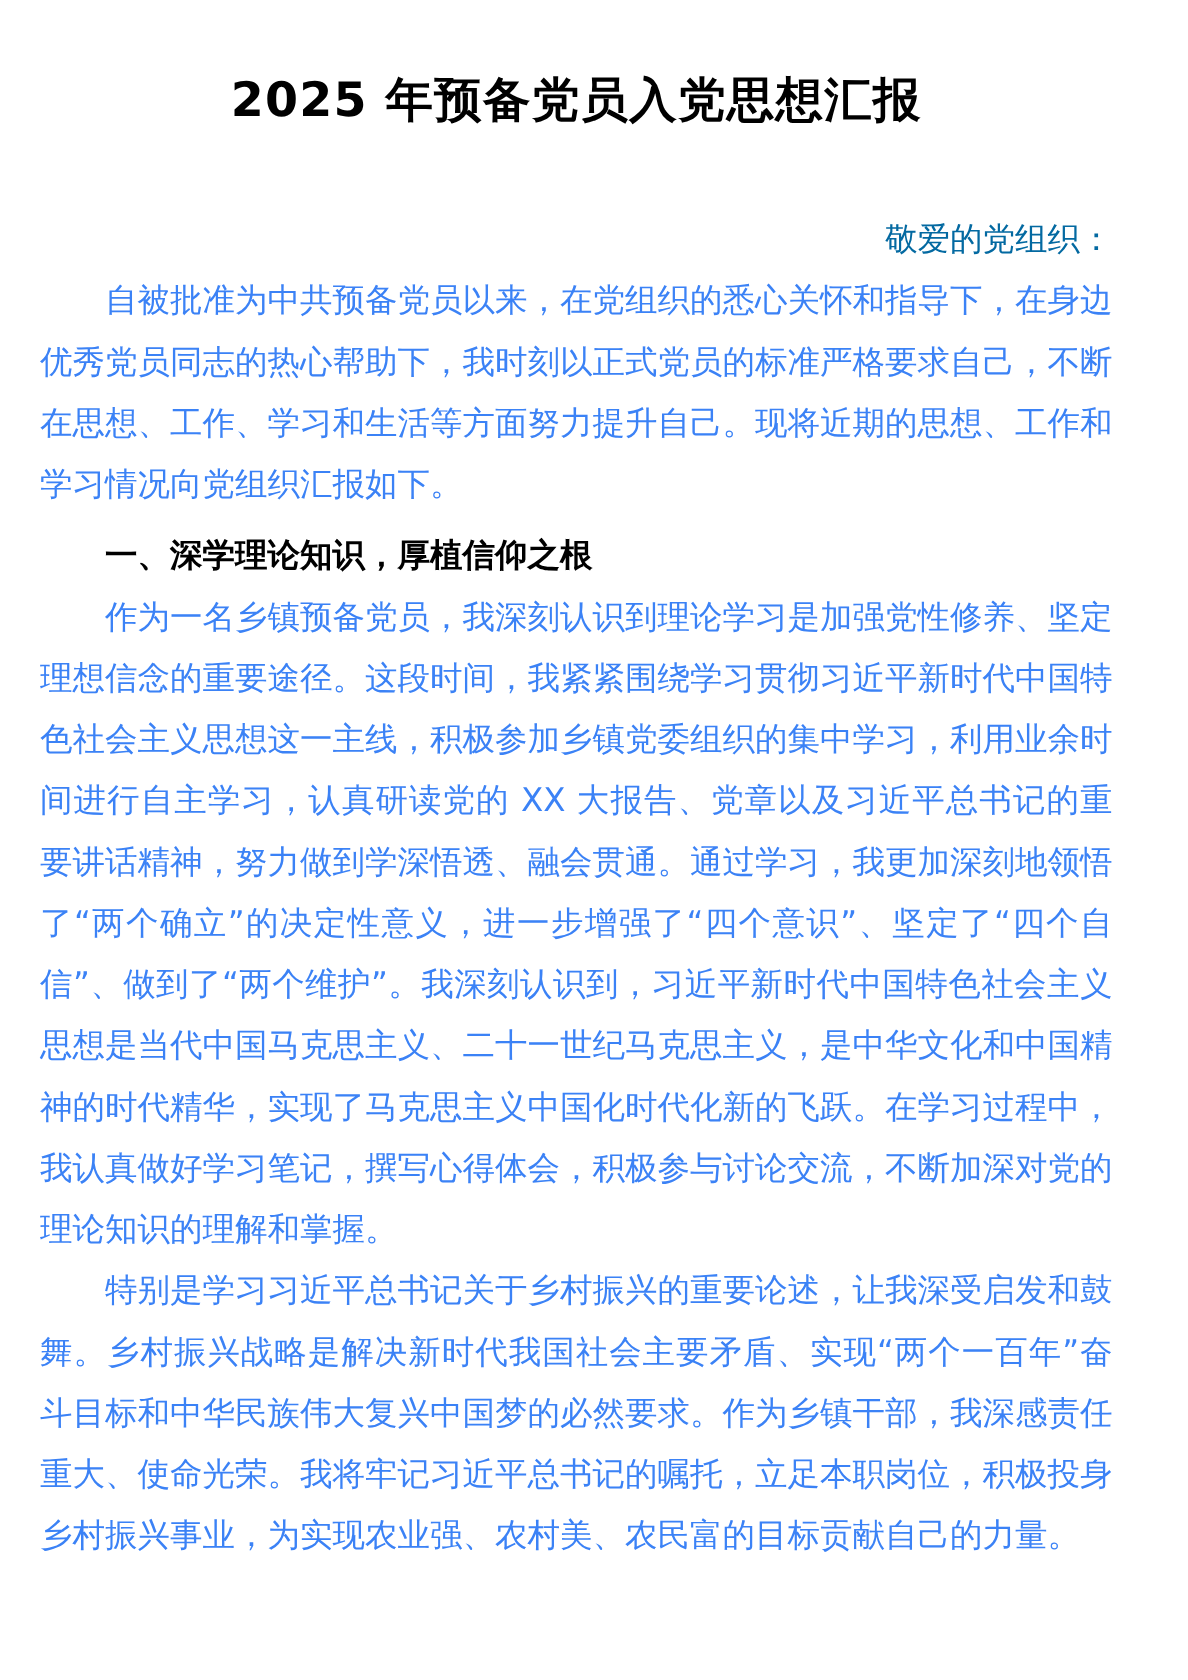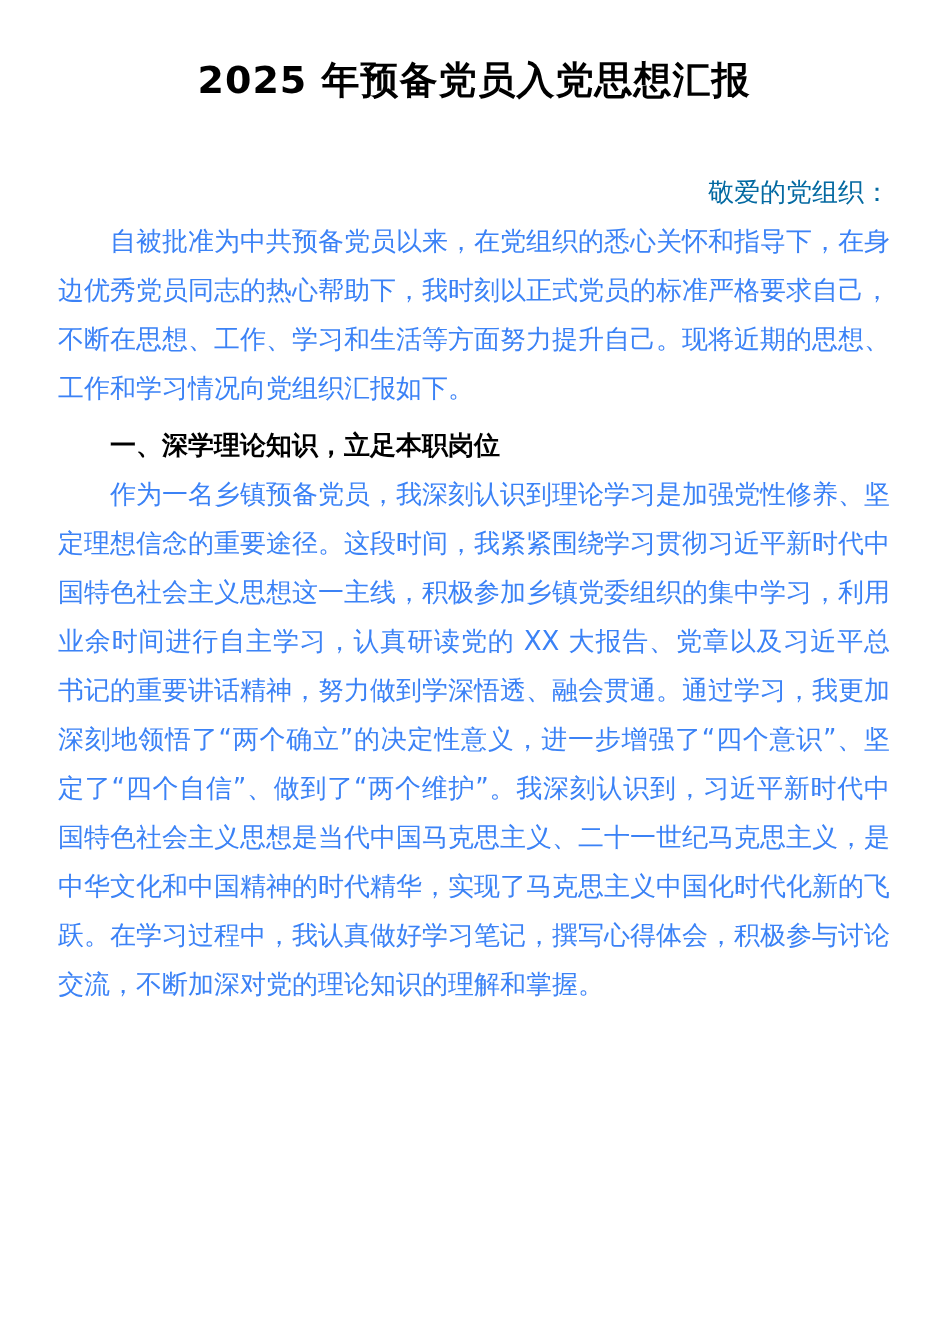--- a/index.html
+++ b/index.html
@@ -11,21 +11,21 @@
     width: 950px;
     height: 1344px;
     overflow: hidden;
     font-family: "DejaVu Sans", "Liberation Sans", sans-serif;
     color: #000000;
   }
   .page {
     box-sizing: border-box;
     width: 950px;
     height: 1344px;
-    padding: 50px 60px 0 58px;
+    padding: 50px 60px 0 32px;
     background: #ffffff;
   }
   .doc-title {
     margin: 0;
     font-size: 38px;
     font-weight: 700;
     line-height: 60px;
     text-align: center;
     letter-spacing: 1px;
     color: #000000;
@@ -59,17 +59,18 @@
 </head>
 <body>
 
 <div class="page">
   <h1 class="doc-title">2025 年预备党员入党思想汇报</h1>
 
   <p class="salutation">敬爱的党组织：</p>
 
   <p class="para">自被批准为中共预备党员以来，在党组织的悉心关怀和指导下，在身边优秀党员同志的热心帮助下，我时刻以正式党员的标准严格要求自己，不断在思想、工作、学习和生活等方面努力提升自己。现将近期的思想、工作和学习情况向党组织汇报如下。</p>
 
-  <h2 class="heading">一、深学理论知识，立足本职岗位</h2>
+  <h2 class="heading">一、深学理论知识，厚植信仰之根</h2>
 
   <p class="para">作为一名乡镇预备党员，我深刻认识到理论学习是加强党性修养、坚定理想信念的重要途径。这段时间，我紧紧围绕学习贯彻习近平新时代中国特色社会主义思想这一主线，积极参加乡镇党委组织的集中学习，利用业余时间进行自主学习，认真研读党的 XX 大报告、党章以及习近平总书记的重要讲话精神，努力做到学深悟透、融会贯通。通过学习，我更加深刻地领悟了“两个确立”的决定性意义，进一步增强了“四个意识”、坚定了“四个自信”、做到了“两个维护”。我深刻认识到，习近平新时代中国特色社会主义思想是当代中国马克思主义、二十一世纪马克思主义，是中华文化和中国精神的时代精华，实现了马克思主义中国化时代化新的飞跃。在学习过程中，我认真做好学习笔记，撰写心得体会，积极参与讨论交流，不断加深对党的理论知识的理解和掌握。</p>
 
+  <p class="para">特别是学习习近平总书记关于乡村振兴的重要论述，让我深受启发和鼓舞。乡村振兴战略是解决新时代我国社会主要矛盾、实现“两个一百年”奋斗目标和中华民族伟大复兴中国梦的必然要求。作为乡镇干部，我深感责任重大、使命光荣。我将牢记习近平总书记的嘱托，立足本职岗位，积极投身乡村振兴事业，为实现农业强、农村美、农民富的目标贡献自己的力量。</p>
 </div>
 
 </body></html>

